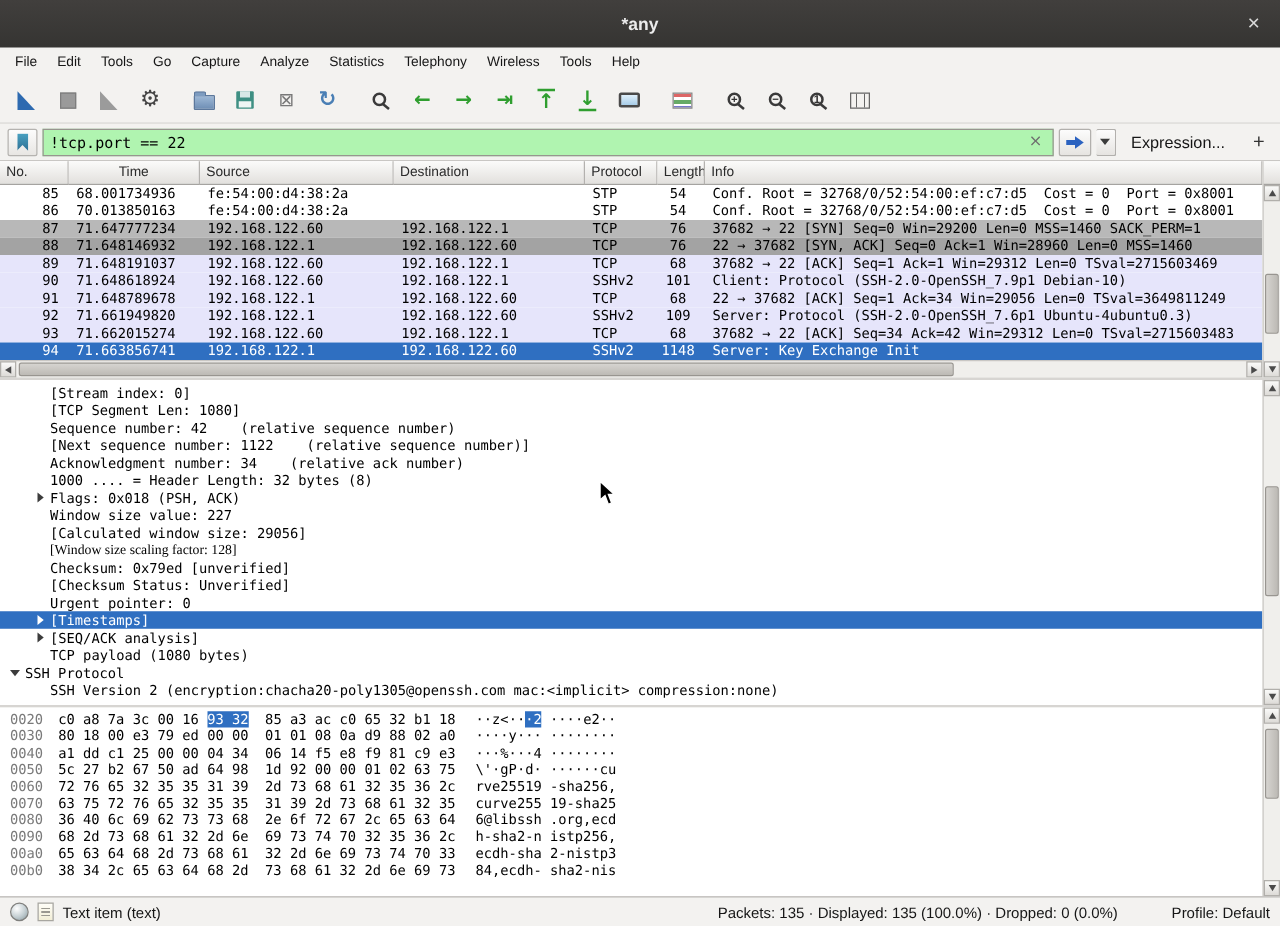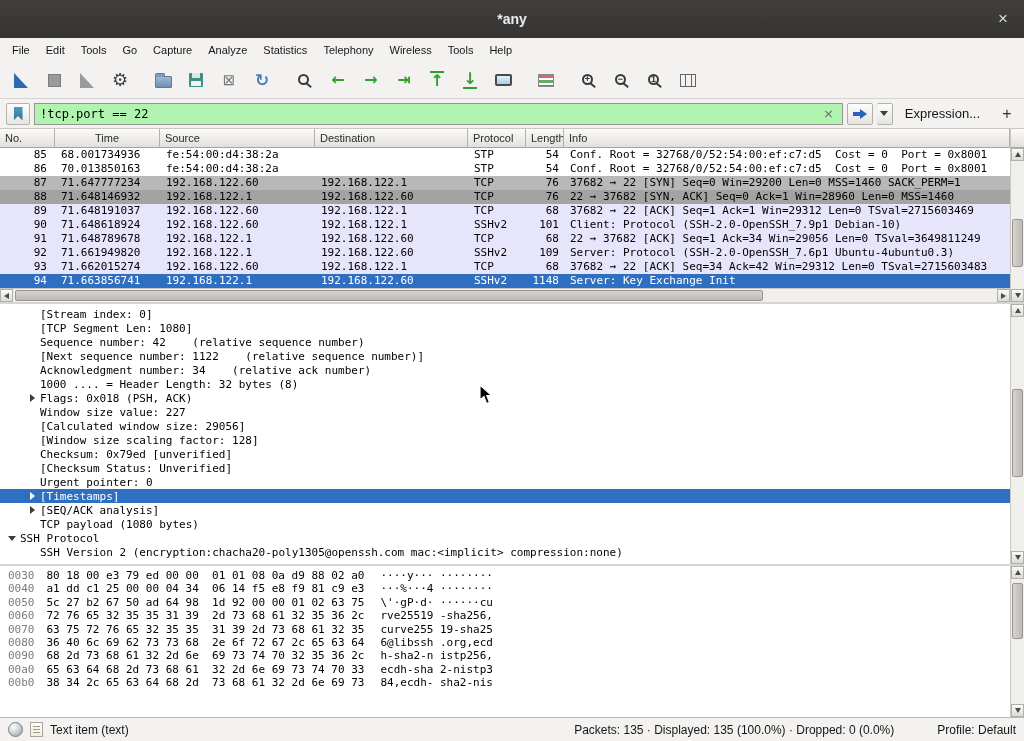--- a/index.html
+++ b/index.html
@@ -55,21 +55,21 @@
   
   .packet-list{flex:0 0 173px;display:flex;background:#fff}
   .pl-main{flex:1;display:flex;flex-direction:column;min-width:0}
   .pl-header{flex:0 0 19px;display:flex}
   .plh{border-right:1px solid #b3b1ae;border-bottom:1px solid #a5a3a0;background:linear-gradient(#fbfbfa,#e2e0dd);font-size:11px;color:#2b2b2b;padding:3px 0 0 5px;overflow:hidden;white-space:nowrap}
   .c-time{text-align:center;padding-left:0}
   .pl-rows{flex:1;overflow:hidden;background:#fff}
   .prow{height:14px;display:flex;font-family:"DejaVu Sans Mono",monospace;font-size:11px;line-height:14px;white-space:pre;color:#000}
   .pcell{overflow:hidden;padding-left:6px}
   .pc0{text-align:right;padding-right:8px;padding-left:0}
-  .pc5{text-align:right;padding-right:5px;padding-left:0}
+  .pc5{text-align:center;padding-right:5px;padding-left:0}
   
   .sbb{width:13px;height:13px;background:linear-gradient(#fafaf9,#dddbd7);border:1px solid #b1afab;display:flex;align-items:center;justify-content:center;flex:0 0 auto}
   .tri-u-s{width:0;height:0;border-left:3px solid transparent;border-right:3px solid transparent;border-bottom:5px solid #4a4a4a}
   .tri-dn-s{width:0;height:0;border-left:3px solid transparent;border-right:3px solid transparent;border-top:5px solid #4a4a4a}
   .tri-l-s{width:0;height:0;border-top:3px solid transparent;border-bottom:3px solid transparent;border-right:5px solid #4a4a4a}
   .tri-r-s{width:0;height:0;border-top:3px solid transparent;border-bottom:3px solid transparent;border-left:5px solid #4a4a4a}
   .vscroll{width:14px;flex:0 0 14px;display:flex;flex-direction:column;background:#f0efec;border-left:1px solid #c9c7c4}
   .vs-cap{flex:0 0 19px;background:linear-gradient(#fbfbfa,#e2e0dd);border-bottom:1px solid #a5a3a0}
   .vs-track{flex:1;position:relative}
   .vs-thumb{position:absolute;left:1px;right:1px;background:linear-gradient(90deg,#d6d4d0,#bdbab5);border:1px solid #989590;border-radius:2px}
@@ -278,21 +278,21 @@
     <div class="det-lines" id="det-lines">
         <div class="dline" style="padding-left: 24px;"><span class="dexp"></span><span class="dtext">[Stream index: 0]</span></div>
         <div class="dline" style="padding-left: 24px;"><span class="dexp"></span><span class="dtext">[TCP Segment Len: 1080]</span></div>
         <div class="dline" style="padding-left: 24px;"><span class="dexp"></span><span class="dtext">Sequence number: 42    (relative sequence number)</span></div>
         <div class="dline" style="padding-left: 24px;"><span class="dexp"></span><span class="dtext">[Next sequence number: 1122    (relative sequence number)]</span></div>
         <div class="dline" style="padding-left: 24px;"><span class="dexp"></span><span class="dtext">Acknowledgment number: 34    (relative ack number)</span></div>
         <div class="dline" style="padding-left: 24px;"><span class="dexp"></span><span class="dtext">1000 .... = Header Length: 32 bytes (8)</span></div>
         <div class="dline" style="padding-left: 24px;"><span class="dexp"><span class="tri-r"></span></span><span class="dtext">Flags: 0x018 (PSH, ACK)</span></div>
         <div class="dline" style="padding-left: 24px;"><span class="dexp"></span><span class="dtext">Window size value: 227</span></div>
         <div class="dline" style="padding-left: 24px;"><span class="dexp"></span><span class="dtext">[Calculated window size: 29056]</span></div>
-        <div class="dline" style="padding-left: 24px;"><span class="dexp"></span><span class="dtext">[Window size scaling factor: 128]</span></div>
+        <div class="dline" style="padding-left: 24px; font-family: Liberation Serif, serif;"><span class="dexp"></span><span class="dtext">[Window size scaling factor: 128]</span></div>
         <div class="dline" style="padding-left: 24px;"><span class="dexp"></span><span class="dtext">Checksum: 0x79ed [unverified]</span></div>
         <div class="dline" style="padding-left: 24px;"><span class="dexp"></span><span class="dtext">[Checksum Status: Unverified]</span></div>
         <div class="dline" style="padding-left: 24px;"><span class="dexp"></span><span class="dtext">Urgent pointer: 0</span></div>
         <div class="dline sel" style="background: rgb(47, 111, 193); padding-left: 24px;"><span class="dexp"><span class="tri-r"></span></span><span class="dtext">[Timestamps]</span></div>
         <div class="dline" style="padding-left: 24px;"><span class="dexp"><span class="tri-r"></span></span><span class="dtext">[SEQ/ACK analysis]</span></div>
         <div class="dline" style="padding-left: 24px;"><span class="dexp"></span><span class="dtext">TCP payload (1080 bytes)</span></div>
         <div class="dline" style="padding-left: 4px;"><span class="dexp"><span class="tri-d"></span></span><span class="dtext">SSH Protocol</span></div>
         <div class="dline" style="padding-left: 24px;"><span class="dexp"></span><span class="dtext">SSH Version 2 (encryption:chacha20-poly1305@openssh.com mac:&lt;implicit&gt; compression:none)</span></div>
       </div>
     <div class="vscroll">
@@ -305,20 +305,21 @@
       <span class="sbb">
           <span class="tri-dn-s"></span>
         </span>
     </div>
   </div>
 
   <div class="splitter"></div>
 
   <div class="hexpane">
     <div class="hex-lines" id="hex-lines">
+        <div class="hline"><span class="hoff">0020</span><span class="hhex">c0 a8 7a 3c 00 16 <span class="hsel" style="background: rgb(47, 111, 193);">93 32</span>  85 a3 ac c0 65 32 b1 18</span><span class="hascii">··z&lt;··<span class="hsel" style="background: rgb(47, 111, 193);">·2</span> ····e2··</span></div>
         <div class="hline"><span class="hoff">0030</span><span class="hhex">80 18 00 e3 79 ed 00 00  01 01 08 0a d9 88 02 a0</span><span class="hascii">····y··· ········</span></div>
         <div class="hline"><span class="hoff">0040</span><span class="hhex">a1 dd c1 25 00 00 04 34  06 14 f5 e8 f9 81 c9 e3</span><span class="hascii">···%···4 ········</span></div>
         <div class="hline"><span class="hoff">0050</span><span class="hhex">5c 27 b2 67 50 ad 64 98  1d 92 00 00 01 02 63 75</span><span class="hascii">\'·gP·d· ······cu</span></div>
         <div class="hline"><span class="hoff">0060</span><span class="hhex">72 76 65 32 35 35 31 39  2d 73 68 61 32 35 36 2c</span><span class="hascii">rve25519 -sha256,</span></div>
         <div class="hline"><span class="hoff">0070</span><span class="hhex">63 75 72 76 65 32 35 35  31 39 2d 73 68 61 32 35</span><span class="hascii">curve255 19-sha25</span></div>
         <div class="hline"><span class="hoff">0080</span><span class="hhex">36 40 6c 69 62 73 73 68  2e 6f 72 67 2c 65 63 64</span><span class="hascii">6@libssh .org,ecd</span></div>
         <div class="hline"><span class="hoff">0090</span><span class="hhex">68 2d 73 68 61 32 2d 6e  69 73 74 70 32 35 36 2c</span><span class="hascii">h-sha2-n istp256,</span></div>
         <div class="hline"><span class="hoff">00a0</span><span class="hhex">65 63 64 68 2d 73 68 61  32 2d 6e 69 73 74 70 33</span><span class="hascii">ecdh-sha 2-nistp3</span></div>
         <div class="hline"><span class="hoff">00b0</span><span class="hhex">38 34 2c 65 63 64 68 2d  73 68 61 32 2d 6e 69 73</span><span class="hascii">84,ecdh- sha2-nis</span></div>
       </div>

